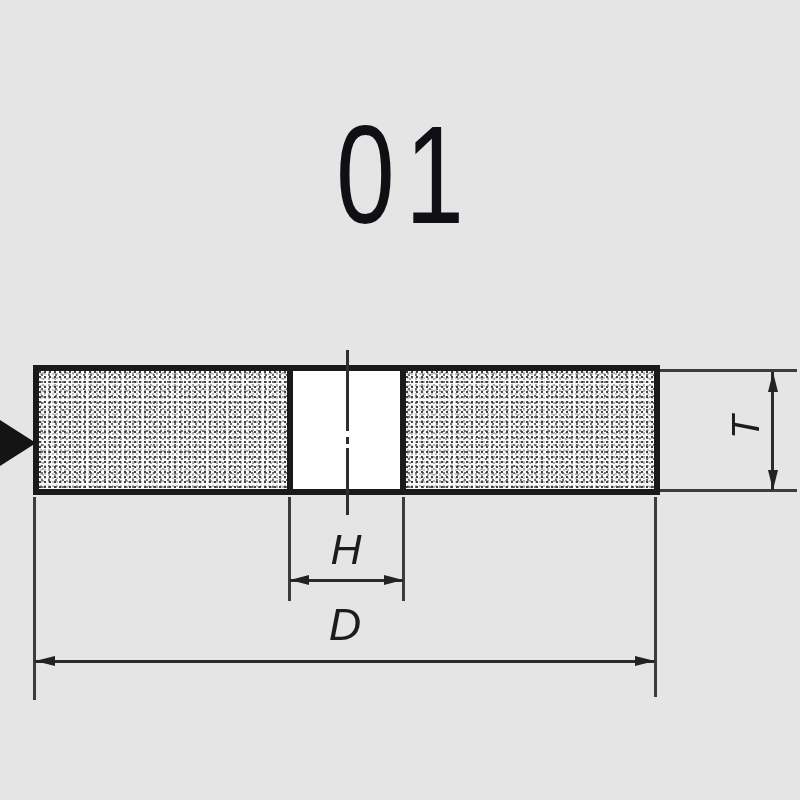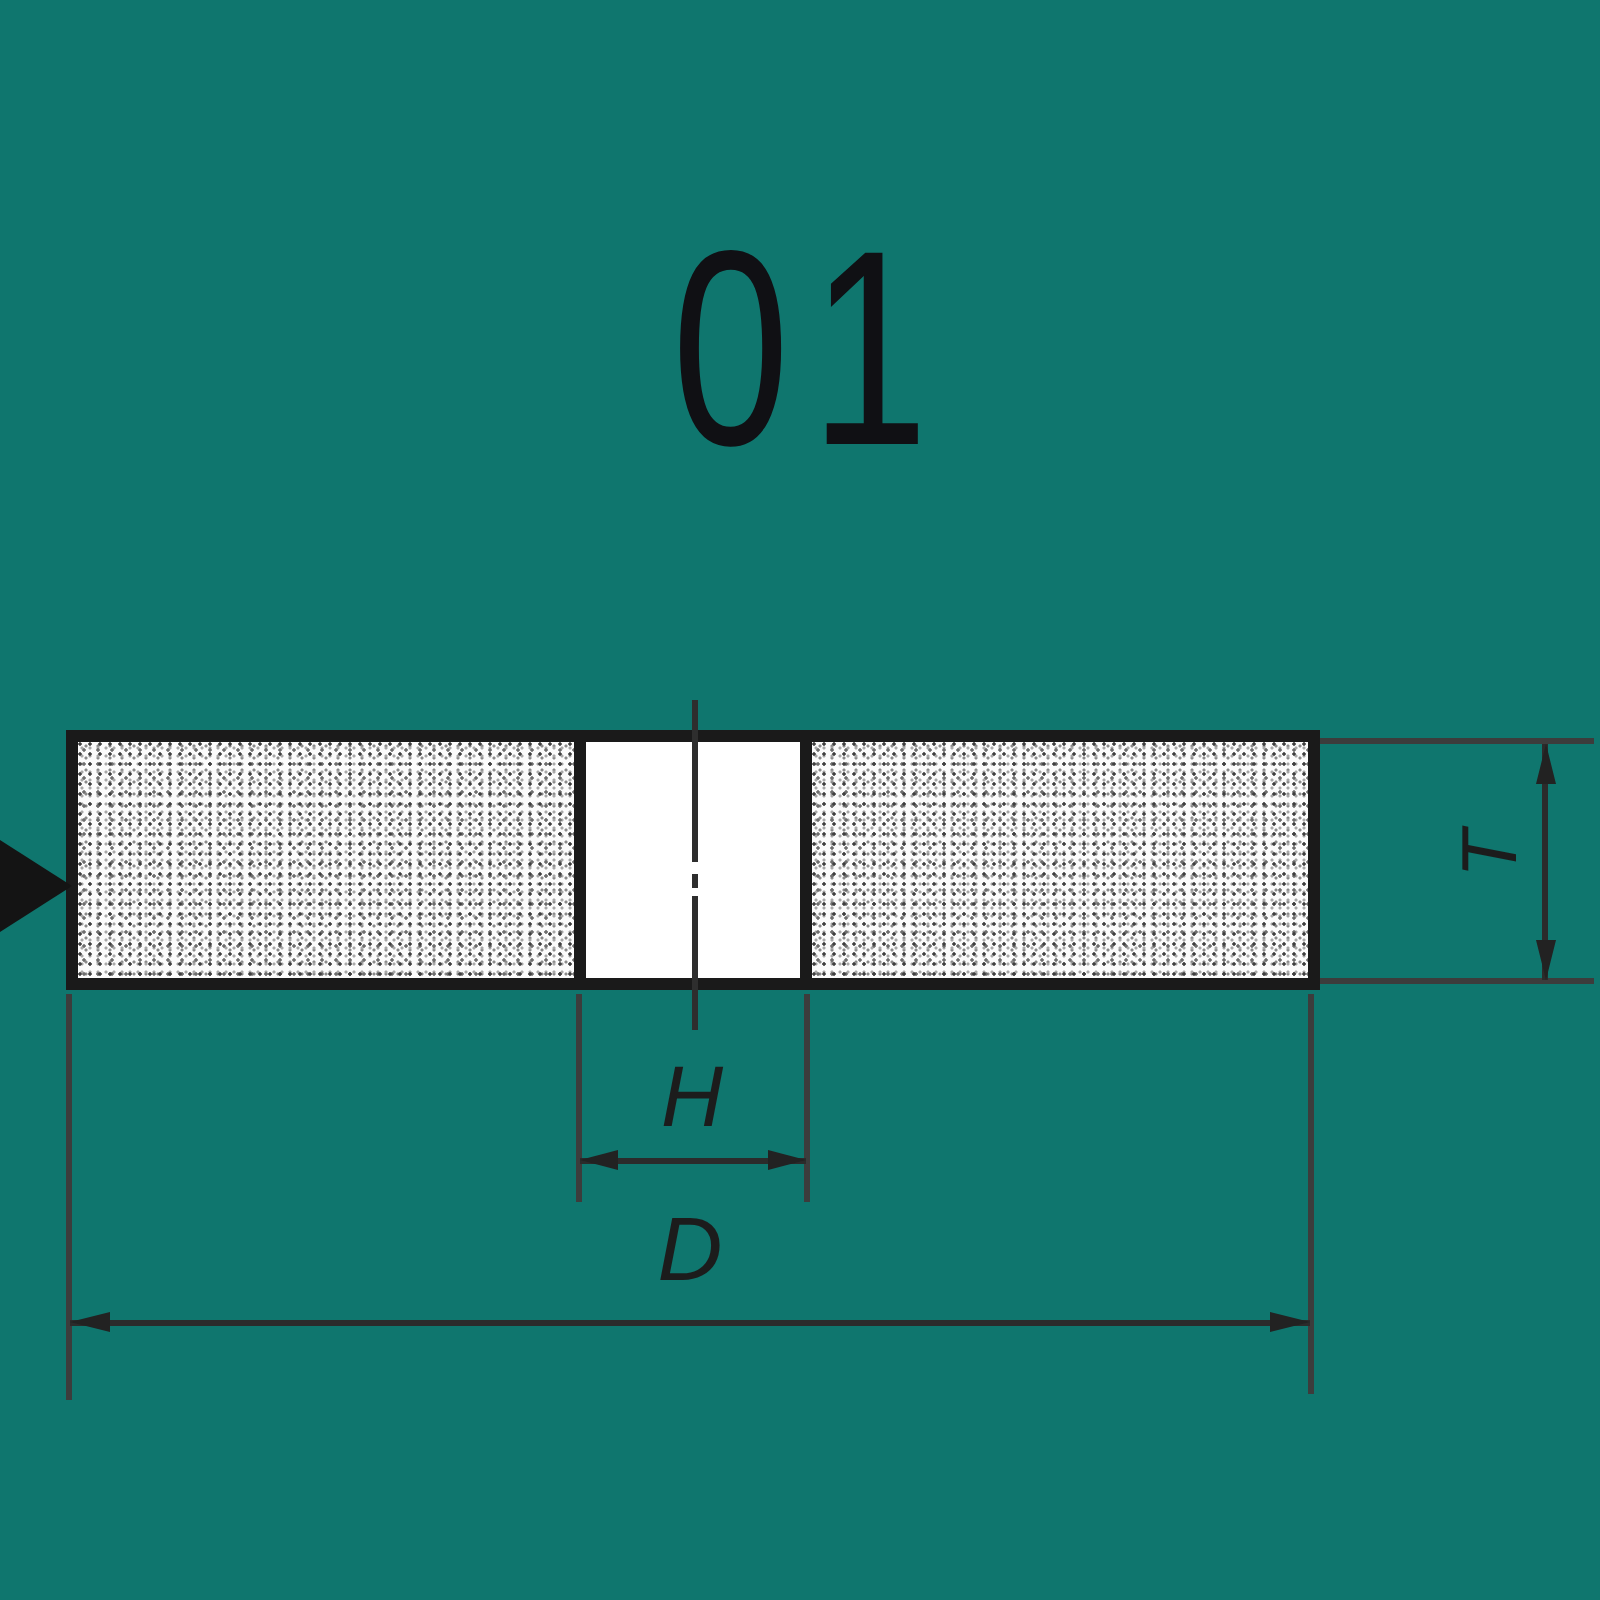--- a/index.html
+++ b/index.html
@@ -1,18 +1,18 @@
 <!DOCTYPE html>
 <html><head>
 <meta charset="utf-8">
 <style>
   * { margin:0; padding:0; box-sizing:border-box; }
   html,body { background:#ffffff; }
   #stage {
-    position:relative; width:800px; height:800px; background:#0f766e;
+    position:relative; width:800px; height:800px; background:#e5e5e5;
     font-family:"Liberation Sans", sans-serif; overflow:hidden;
   }
 
   
   .figure-title {
     position:absolute; left:0; top:94px; width:800px;
     text-align:center; font-size:139px; line-height:1.17;
     font-weight:300; color:#101014;
     letter-spacing:14px; text-indent:14px;
     transform:scaleX(0.76);

